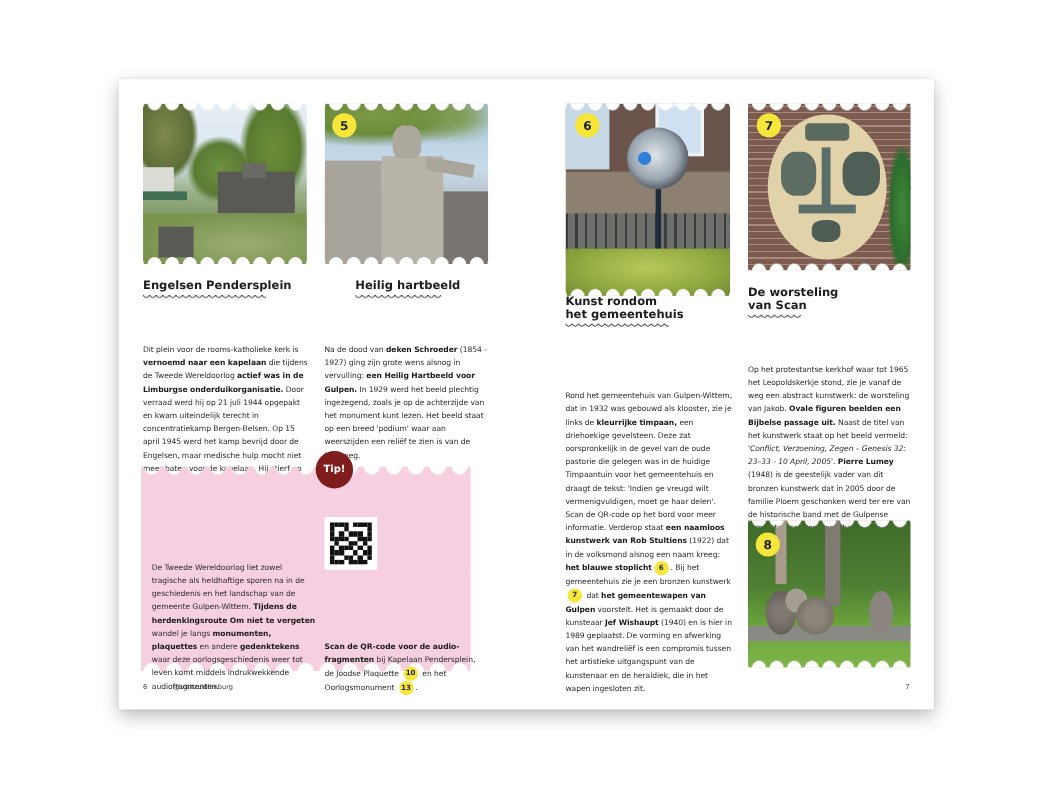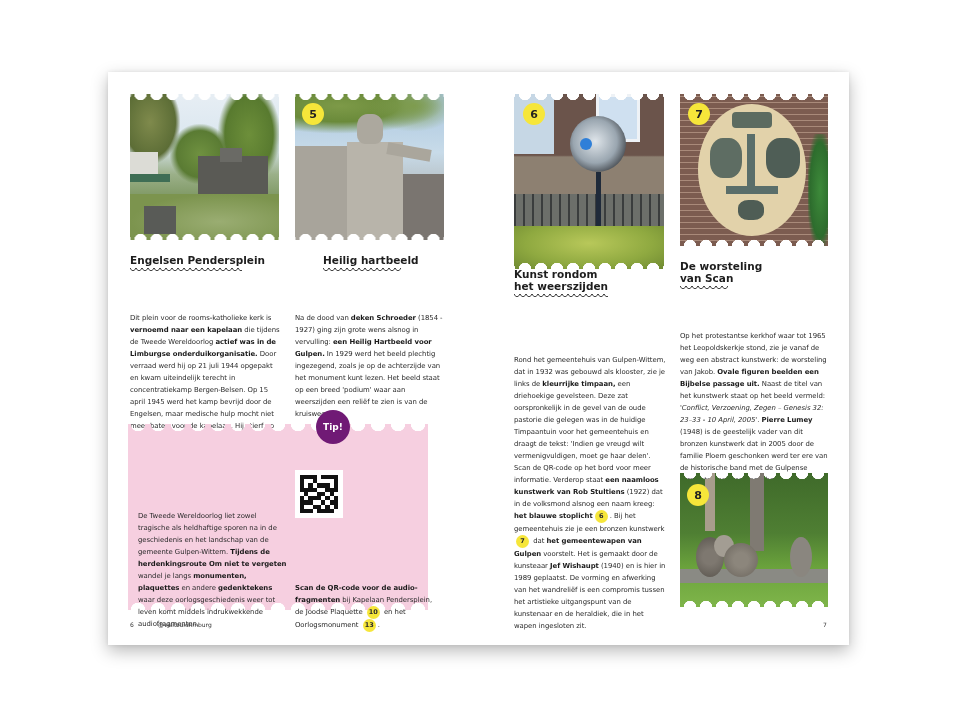--- a/index.html
+++ b/index.html
@@ -47,22 +47,22 @@
   }
   .pink-box {
     position: absolute; left: 20px; top: 352px; width: 300px; height: 186px;
     background: #f6cfe0;
     -webkit-mask: radial-gradient(circle at 10px 0, transparent 7px, #000 7.5px) top/20px 51% repeat-x,
                   radial-gradient(circle at 10px 100%, transparent 7px, #000 7.5px) bottom/20px 51% repeat-x;
     mask: radial-gradient(circle at 10px 0, transparent 7px, #000 7.5px) top/20px 51% repeat-x,
           radial-gradient(circle at 10px 100%, transparent 7px, #000 7.5px) bottom/20px 51% repeat-x;
   }
   .tip-badge {
-    position: absolute; left: 208px; top: 338px; width: 34px; height: 34px; border-radius: 50%;
-    background: #701a75; color: #fff; font-weight: bold; font-size: 9px;
+    position: absolute; left: 179px; top: 338px; width: 34px; height: 34px; border-radius: 50%;
+    background: #7f1d1d; color: #fff; font-weight: bold; font-size: 9px;
     display: flex; align-items: center; justify-content: center; z-index: 3;
   }
   .qr {
     position: absolute; left: 187px; top: 398px; width: 48px; height: 48px; background: #fff;
     padding: 5px; z-index: 3;
   }
   .qr-grid { width: 100%; height: 100%; display: grid; grid-template-columns: repeat(9, 1fr); grid-template-rows: repeat(9, 1fr); }
   .qr-grid span { background: #111; }
   .qr-grid span.w { background: transparent; }
   .booklet {
@@ -237,21 +237,21 @@
     <div class="layer" style="left:86px;top:44px;width:34px;height:40px;background:#4f5e56;border-radius:40%;"></div>
     <div class="layer" style="left:67px;top:40px;width:8px;height:58px;background:#5a6e6a;"></div>
     <div class="layer" style="left:46px;top:92px;width:52px;height:8px;background:#5a6e6a;"></div>
     <div class="layer" style="left:58px;top:106px;width:26px;height:20px;background:#4f5d55;border-radius:40%;"></div>
     <div class="layer" style="left:128px;top:40px;width:20px;height:112px;background:radial-gradient(ellipse at 60% 50%,#3d8a3a,#2d6c2d 60%,transparent 80%);"></div>
     <div class="num-badge" style="left:8px;top:9px;">7</div>
   </div>
 
   <div class="heading" style="left:406px; top:196px;">
     <span>Kunst rondom</span><br>
-    <span>het weerszijden</span>
+    <span>het gemeentehuis</span>
     <span class="squiggle" style="width:94px;"></span>
   </div>
   <div class="body-text" style="left:406px; top:242px; width:154px;">Rond het gemeentehuis van Gulpen-Wittem, dat in 1932 was gebouwd als klooster, zie je links de <b>kleurrijke timpaan,</b> een driehoekige gevelsteen. Deze zat oorspronkelijk in de gevel van de oude pastorie die gelegen was in de huidige Timpaantuin voor het ge­meentehuis en draagt de tekst: 'Indien ge vreugd wilt vermenigvuldigen, moet ge haar delen'. Scan de QR-code op het bord voor meer informatie. Verderop staat <b>een naamloos kunstwerk van Rob Stultiens</b> (1922) dat in de volksmond alsnog een naam kreeg: <b>het blauwe stoplicht</b><span class="inline-num">6</span>. Bij het gemeentehuis zie je een bronzen kunstwerk <span class="inline-num">7</span> dat <b>het gemeentewapen van Gulpen</b> voorstelt. Het is gemaakt door de kunsteaar <b>Jef Wishaupt</b> (1940) en is hier in 1989 geplaatst. De vorming en afwerking van het wandreliëf is een compromis tussen het artistieke uitgangspunt van de kunstenaar en de heraldiek, die in het wapen ingesloten zit.</div>
 
   <div class="heading" style="left:572px; top:188px;">
     <span>De worsteling</span><br>
     <span>van Scan</span>
     <span class="squiggle" style="width:48px;"></span>
   </div>
   <div class="body-text" style="left:572px; top:218px; width:152px;">Op het protestantse kerkhof waar tot 1965 het Leopoldskerkje stond, zie je vanaf de weg een abstract kunst­werk: de worsteling van Jakob. <b>Ovale figuren beelden een Bijbelse passage uit.</b> Naast de titel van het kunstwerk staat op het beeld vermeld: <i>'Conflict, Verzoening, Zegen – Genesis 32: 23–33 - 10 April, 2005'</i>. <b>Pierre Lumey</b> (1948) is de geestelijk vader van dit bronzen kunstwerk dat in 2005 door de familie Ploem geschonken werd ter ere van de historische band met de Gulpense (protestantse) gemeenschap.</div>

